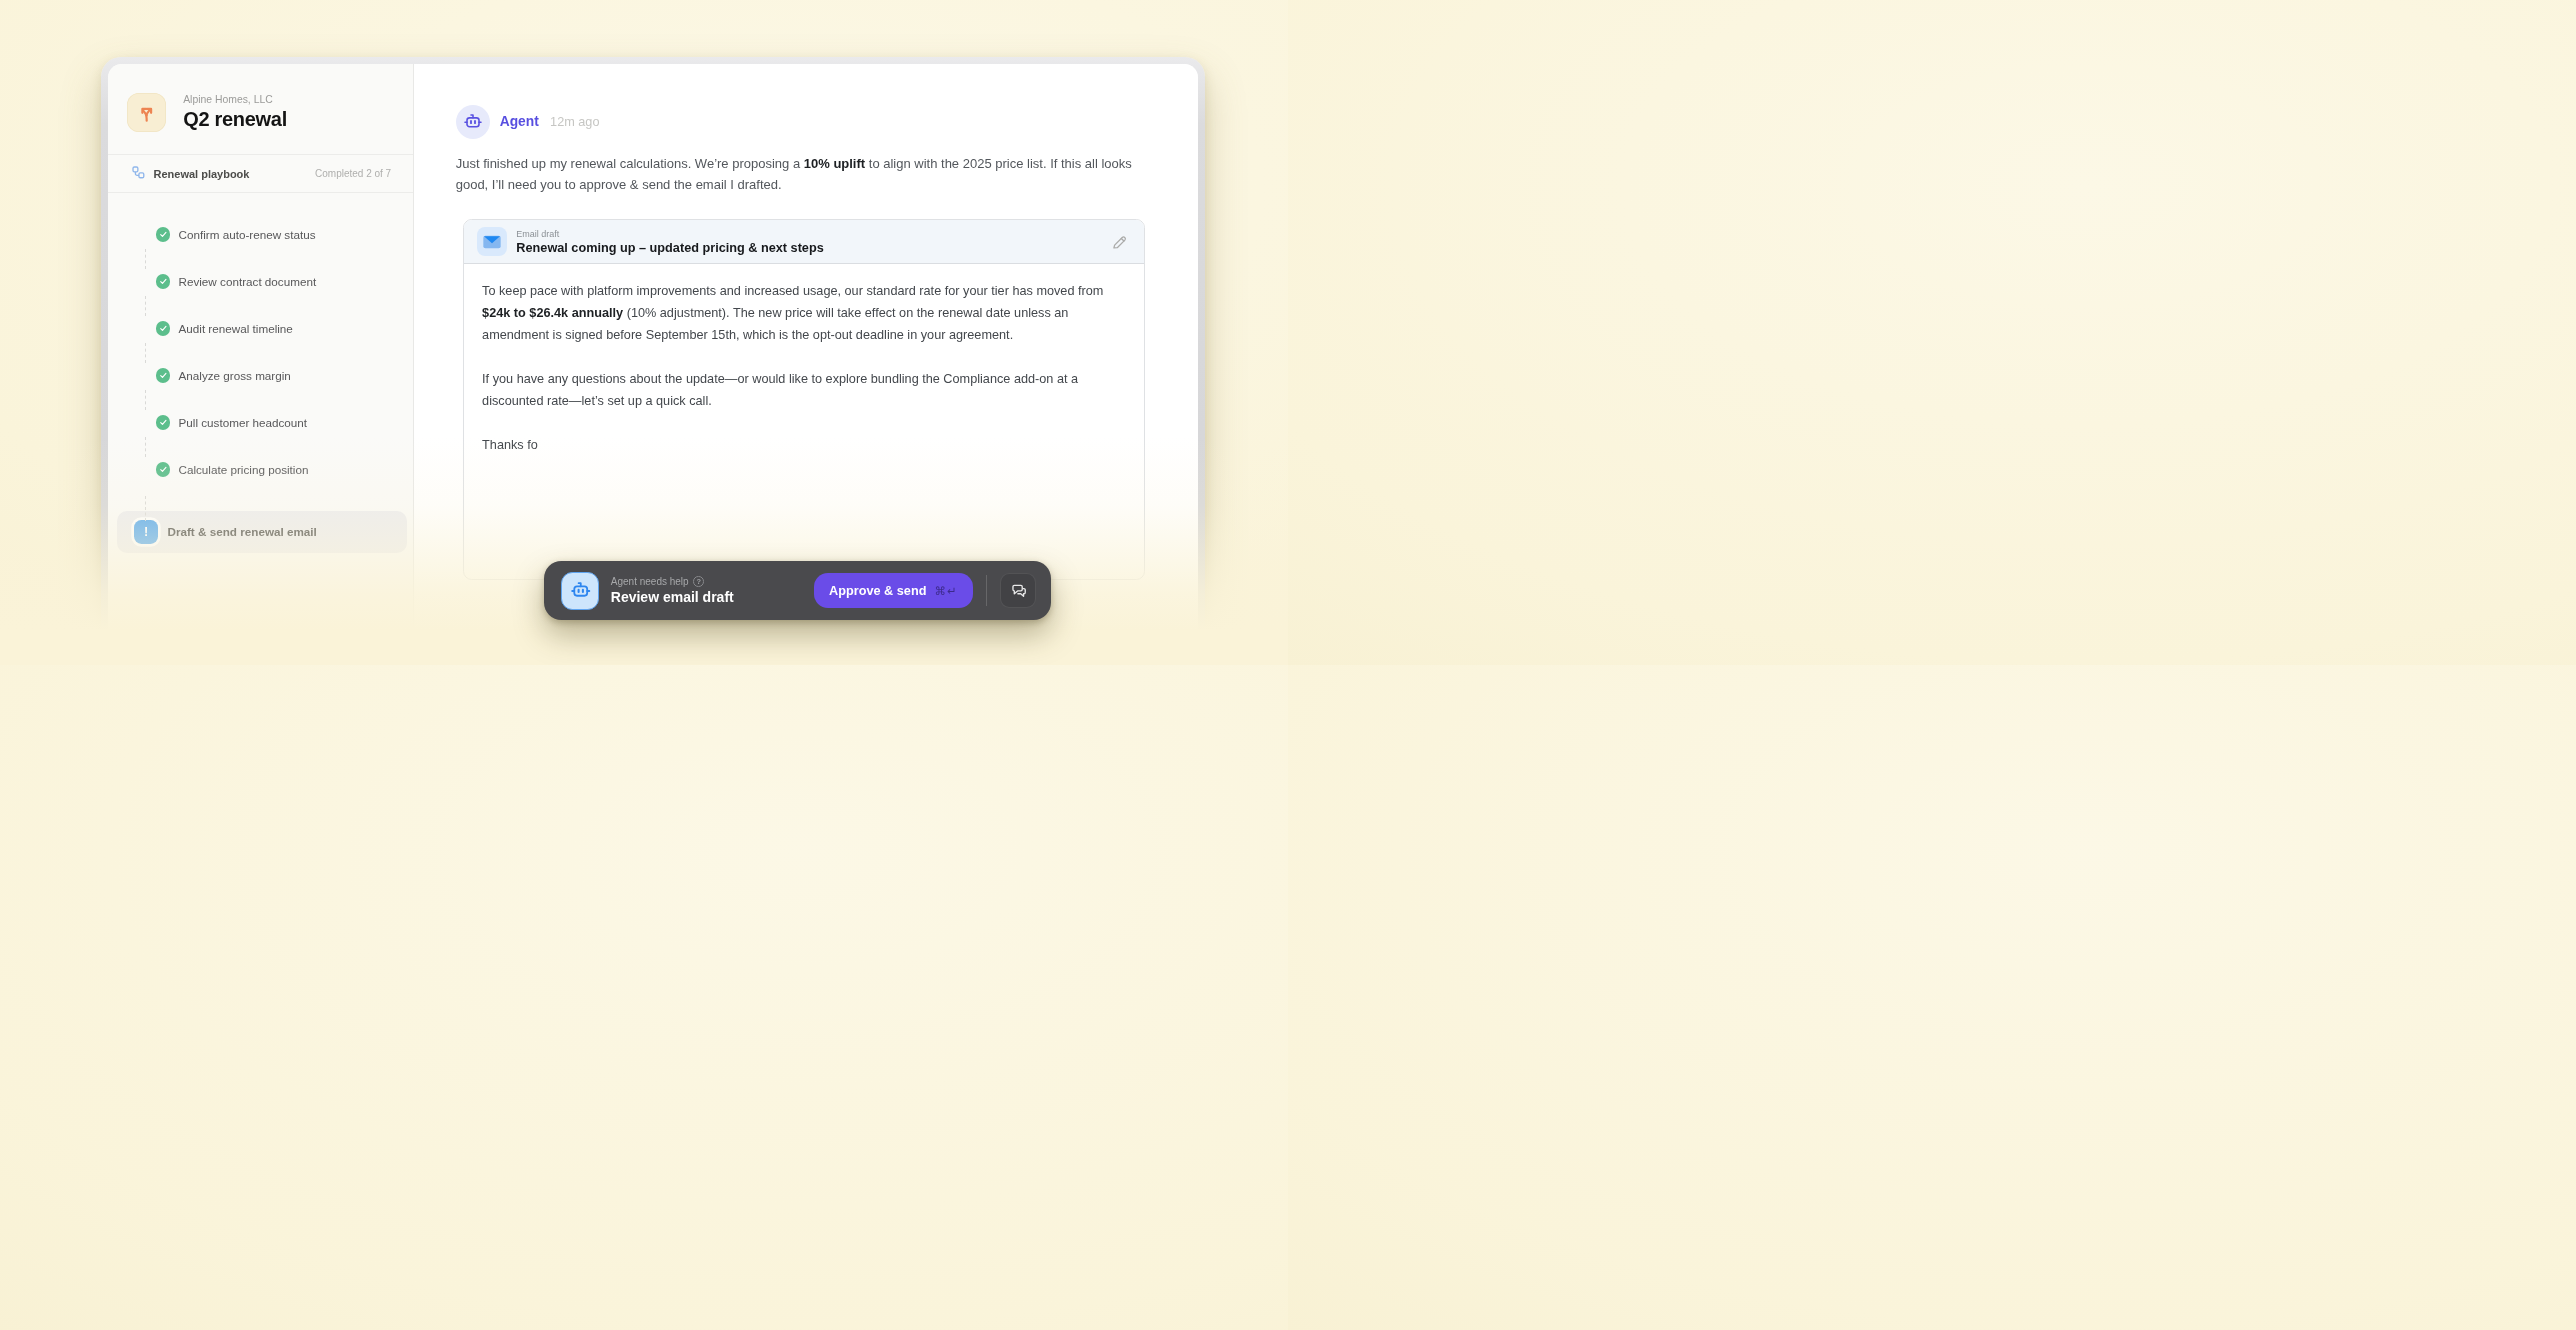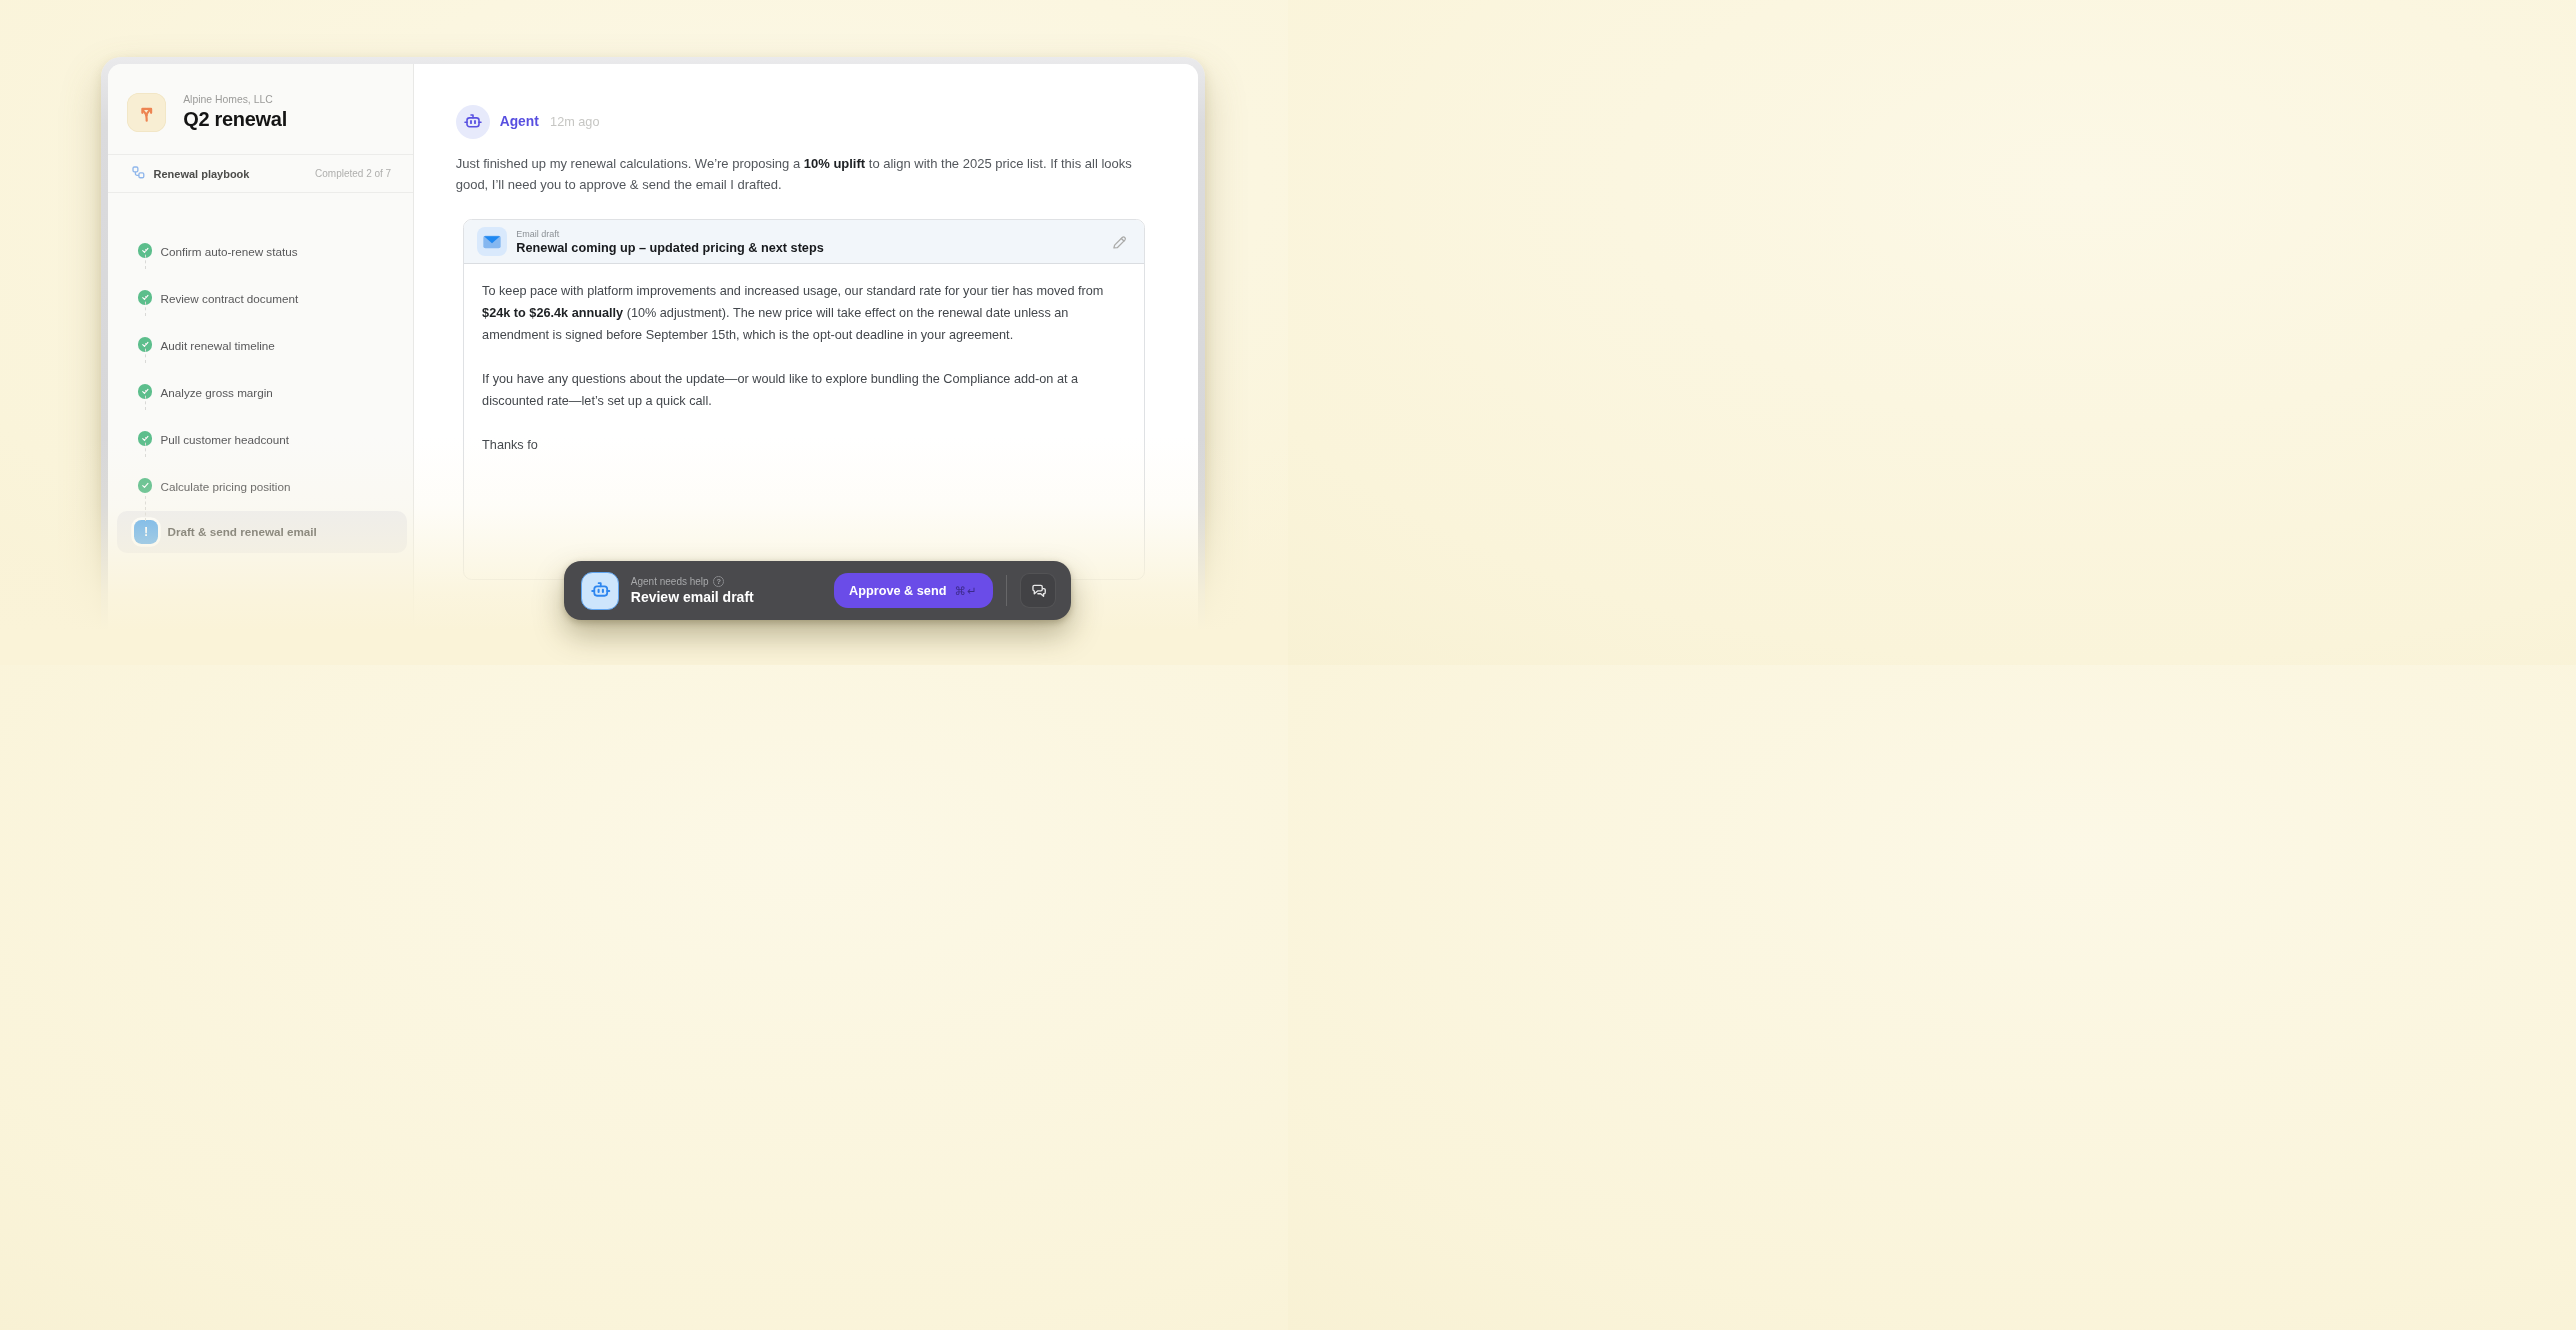--- a/index.html
+++ b/index.html
@@ -29,21 +29,21 @@
   .ws-icon{ width:39px; height:39px; flex:none; border-radius:12px; background:#F8EED3;
             box-shadow:inset 0 0 0 0.7px #F0E4C2; display:flex; align-items:center; justify-content:center; }
   .ws-company{ font-size:10.4px; color:#9B9B99; margin-bottom:3.4px; }
   .ws-title{ font-size:20px; font-weight:700; color:#141414; letter-spacing:-0.3px; }
 
   .playbook-row{ height:38px; display:flex; align-items:center; gap:8px; padding:0 21.5px 0 23px; border-bottom:0.7px solid #ECECEA; }
   .playbook-label{ font-size:11px; font-weight:700; color:#4C4C4A; }
   .playbook-count{ margin-left:auto; font-size:10px; color:#AFAFAD; }
 
   .task-list{ padding-top:18px; }
-  .task{ position:relative; height:47px; display:flex; align-items:flex-end; gap:8px; padding-left:30px; }
+  .task{ position:relative; height:47px; display:flex; align-items:center; gap:8px; padding-left:48px; }
   .task + .task::before{
     content:""; position:absolute; left:37px; top:-9.4px; height:20px;
     border-left:1.3px dashed #D9D9D7;
   }
   .task-check{ width:14.8px; height:14.8px; flex:none; border-radius:50%; background:#5CBE8C;
                display:flex; align-items:center; justify-content:center; }
   .task-label{ font-size:11.7px; color:#58585A; }
 
   .task-active{
     position:relative; margin:17.4px 5.4px 0 9.4px; height:42px; border-radius:10px;
@@ -87,21 +87,21 @@
     background:linear-gradient(180deg,
       rgba(250,243,216,0) 0%,
       rgba(250,243,216,.18) 30%,
       rgba(250,243,216,.52) 50%,
       rgba(250,243,216,.84) 68%,
       rgba(250,243,216,1) 84%);
   }
 
   
   .action-bar{
-    position:absolute; left:564px; top:561px; width:507px; height:59px; z-index:10;
+    position:absolute; left:544px; top:561px; width:507px; height:59px; z-index:10;
     background:#4A4A4D; border-radius:17.4px;
     box-shadow:0 14.8px 30px rgba(70,60,20,.35), 0 2.7px 6.7px rgba(70,60,20,.25);
     display:flex; align-items:center; padding:0 14.8px 0 17.4px;
   }
   .bar-bot{ width:38px; height:38px; flex:none; border-radius:11.4px; background:#CDE5FC;
             border:1.3px solid #5FA5F1; display:flex; align-items:center; justify-content:center; }
   .bar-texts{ margin-left:11.4px; display:flex; flex-direction:column; gap:2px; }
   .bar-status{ font-size:10px; color:#A7A8AA; display:flex; align-items:center; gap:4.7px; }
   .help-circle{ width:10.7px; height:10.7px; border-radius:50%; border:1px solid #87888B; color:#9FA0A3;
                 font-size:7.4px; font-weight:700; display:inline-flex; align-items:center; justify-content:center; cursor:pointer; }

